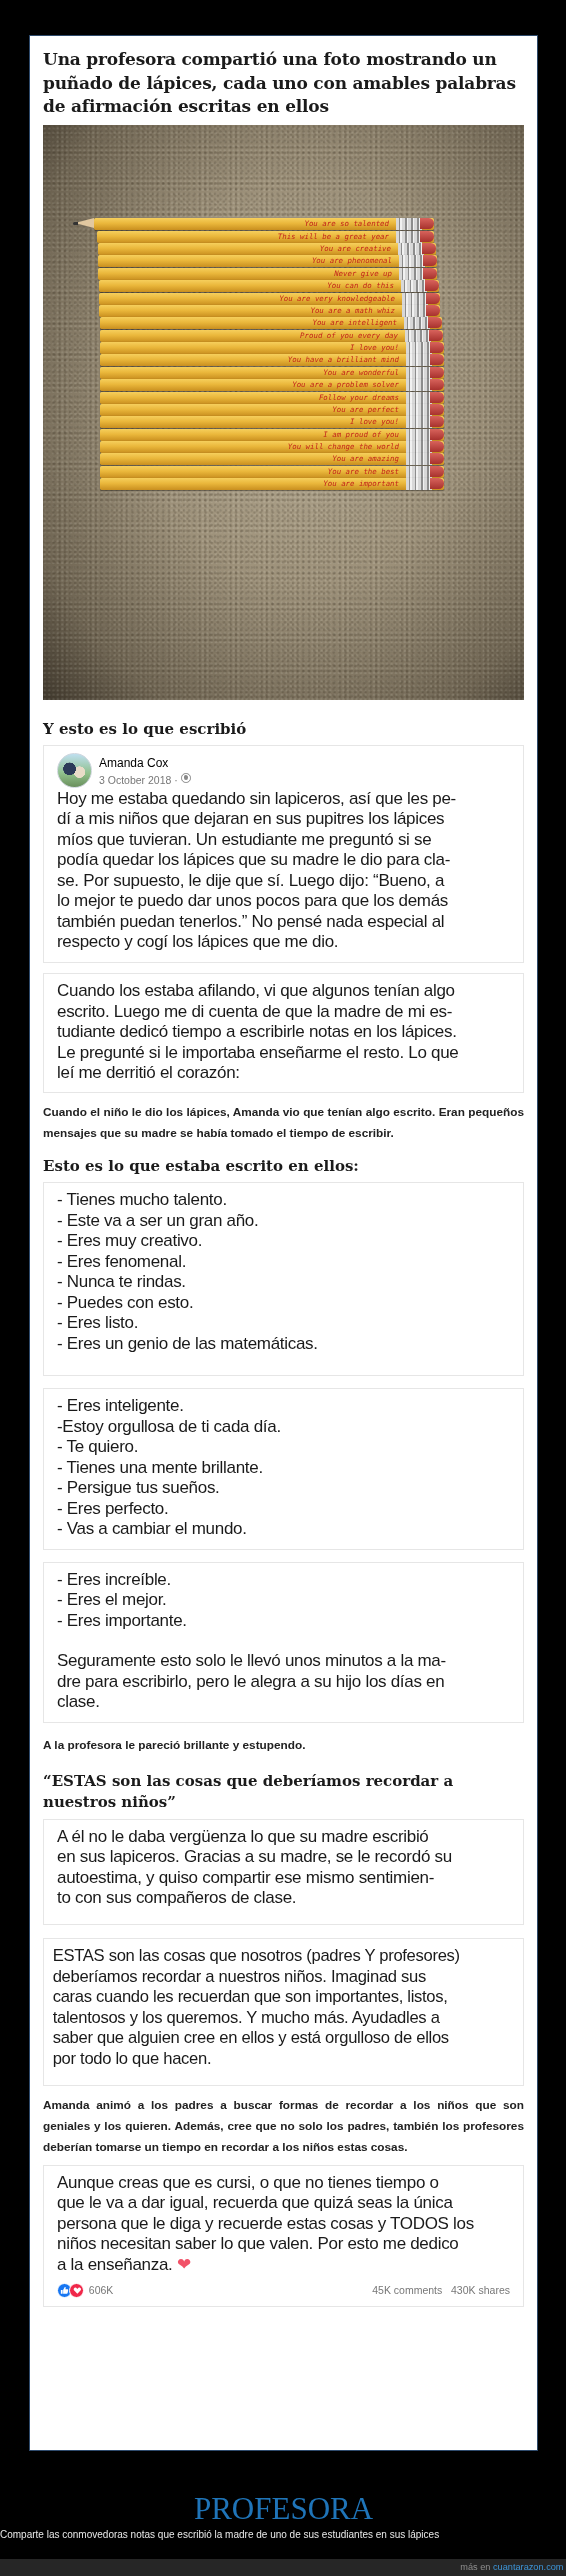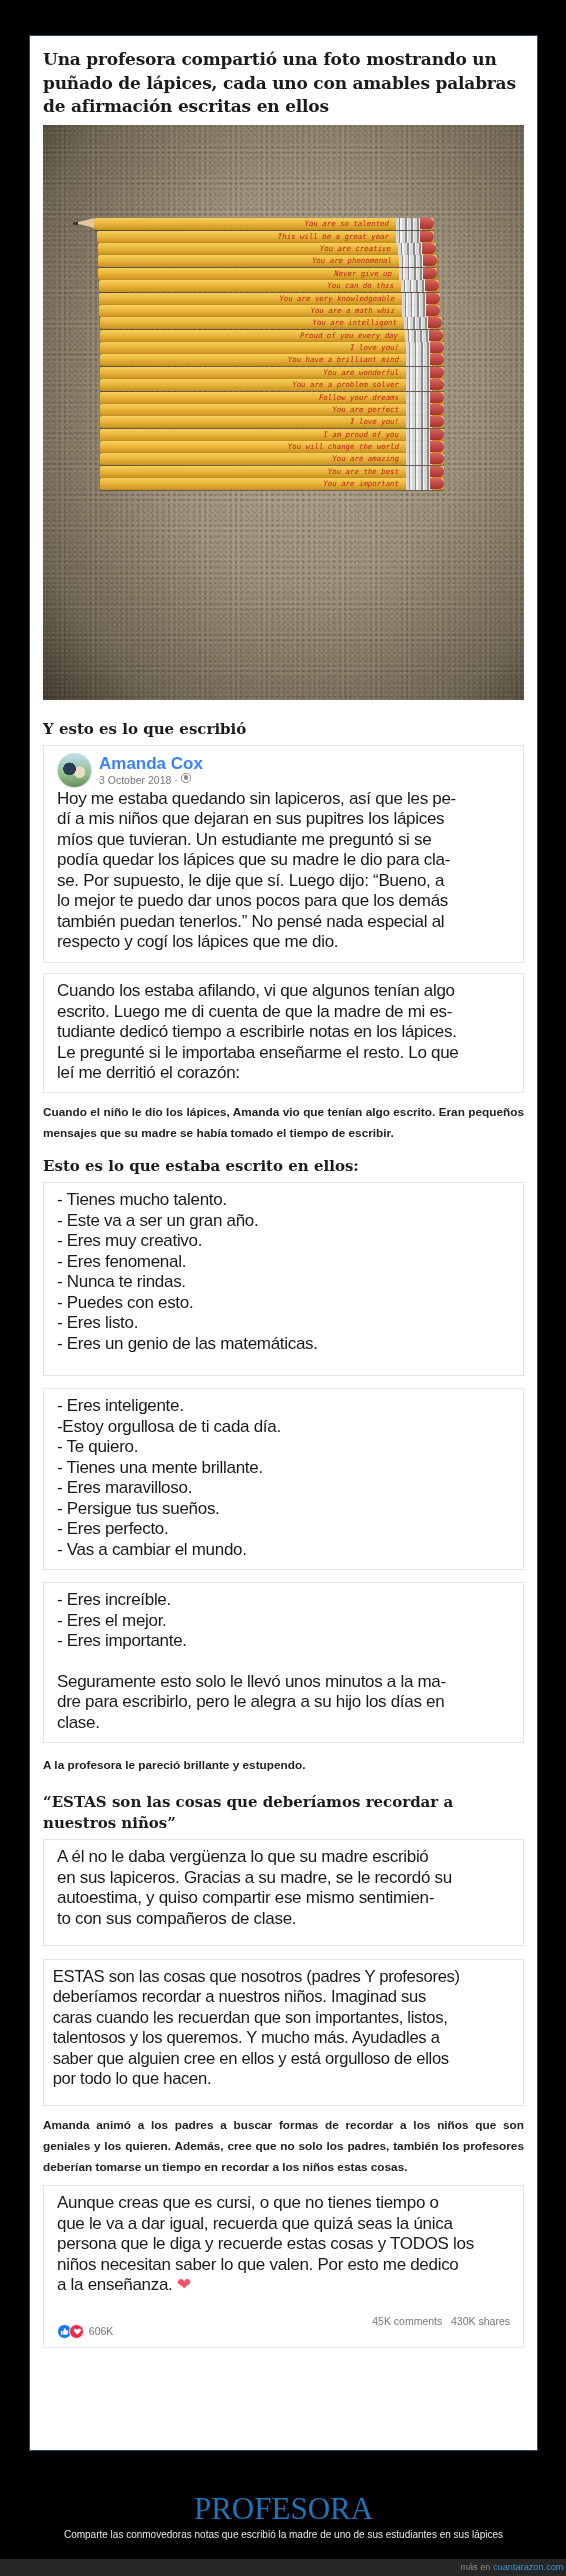--- a/index.html
+++ b/index.html
@@ -74,48 +74,48 @@
   .fbbox p { white-space: pre-line; }
 
   .author { display: flex; align-items: center; margin-bottom: 0.9px; }
   .avatar {
     width: 35px; height: 35px; border-radius: 50%; margin-right: 7px; flex: none;
     background: radial-gradient(circle at 35% 45%, #2c3b58 0 22%, transparent 23%),
                 radial-gradient(circle at 65% 55%, #e9dcc8 0 20%, transparent 21%),
                 linear-gradient(#bfe0f0 0%, #8fbf8a 60%, #6a8f5c 100%);
     border: 0.9px solid #cfd6de;
   }
-  .author-name { font-family: "Liberation Sans", sans-serif; font-weight: bold; font-size: 17px; color: #3b82f6; line-height: 19px; letter-spacing: 0; }
+  .author-name { font-family: "Liberation Sans", sans-serif; font-weight: normal; font-size: 12px; color: #000000; line-height: 19px; letter-spacing: 0; }
   .author-meta { font-family: "Liberation Sans", sans-serif; font-size: 10.5px; color: #777; line-height: 14px; display: flex; align-items: flex-start; gap: 3.5px; letter-spacing: 0; }
   .globe { width: 9.6px; height: 9.6px; border-radius: 50%; border: 1.1px solid #888; position: relative; display: inline-block; }
   .globe::after { content: ""; position: absolute; left: 1.7px; top: 0.9px; width: 4.4px; height: 5.2px; background: #888; border-radius: 40% 60% 50% 50%; }
 
   .boldp {
     font-family: "Liberation Sans", "DejaVu Sans", sans-serif; font-weight: bold;
     font-size: 11.8px; line-height: 21px; color: #222; margin-top: 8.7px; text-align: justify;
   }
 
   .list { list-style: none; }
   .list li { line-height: 20.5px; }
 
   .reactions { display: flex; align-items: center; justify-content: space-between; margin-top: 5.2px; font-family: "Liberation Sans", sans-serif; font-size: 10.5px; color: #777; letter-spacing: 0; }
-  .react-left { display: flex; align-items: center; margin-top: 20px; }
+  .react-left { display: flex; align-items: center; }
   .like-ic, .love-ic { width: 15px; height: 15px; border-radius: 50%; display: inline-flex; align-items: center; justify-content: center; border: 0.9px solid #fff; }
   .like-ic { background: #1877f2; }
   .love-ic { background: #f0284a; margin-left: -2.6px; }
   .like-ic svg, .love-ic svg { width: 8.7px; height: 8.7px; }
   .react-count { margin-left: 4.4px; }
   .heart { color: #f25268; }
 
   .footer-title {
     position: absolute; left: 0; top: 2491px; width: 567px; text-align: center;
     font-family: "Liberation Serif", "DejaVu Serif", serif; font-size: 31px; color: #1f74b8; line-height: 35px;
   }
   .footer-sub {
-    position: absolute; left: 0; top: 2528px; width: 567px; text-align: center;
+    position: absolute; left: 0; top: 2528px; width: 567px; 
     font-family: "Liberation Sans", sans-serif; font-size: 10px; color: #e8e8e8; line-height: 14px; letter-spacing: 0;
   }
   .footer-bar {
     position: absolute; left: 0; top: 2559px; width: 567px; height: 17.4px; background: #262626;
     font-family: "Liberation Sans", sans-serif; font-size: 9.2px; color: #8e8e8e; text-align: right; padding-right: 3.5px; line-height: 17.4px;
   }
   .footer-bar a { color: #3d95d8; text-decoration: none; }
 </style>
 </head>
 <body>
@@ -289,21 +289,20 @@
         <li>- Eres un genio de las matemáticas.</li>
       </ul>
     </div>
 
     <div class="fbbox" style="margin-top:12.2px;">
       <ul class="list">
         <li>- Eres inteligente.</li>
         <li>-Estoy orgullosa de ti cada día.</li>
         <li>- Te quiero.</li>
         <li>- Tienes una mente brillante.</li>
-        <li>- Eres maravilloso.</li>
         <li>- Persigue tus sueños.</li>
         <li>- Eres perfecto.</li>
         <li>- Vas a cambiar el mundo.</li>
       </ul>
     </div>
 
     <div class="fbbox" style="margin-top:12.2px;">
       <ul class="list">
         <li>- Eres increíble.</li>
         <li>- Eres el mejor.</li>

